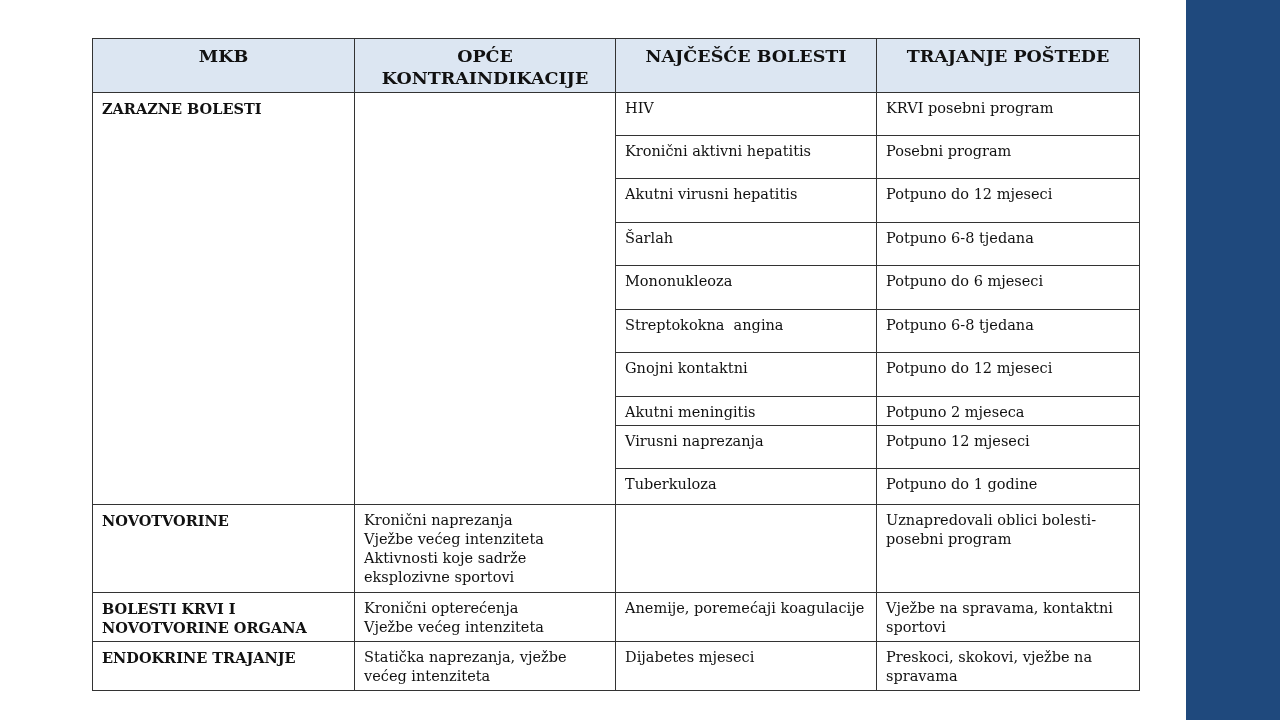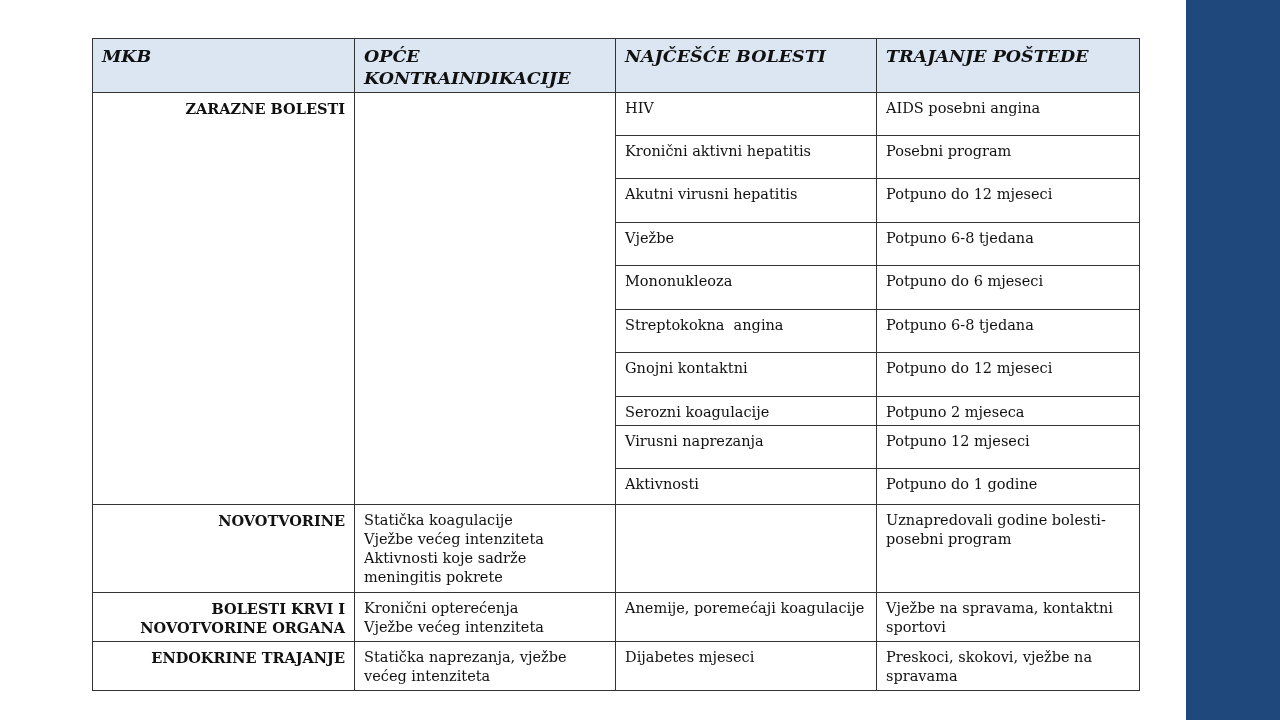--- a/index.html
+++ b/index.html
@@ -3,23 +3,23 @@
 <meta charset="utf-8">
 <style>
   html, body { margin:0; padding:0; }
   body { width:1280px; height:720px; background:#ffffff; position:relative; overflow:hidden;
          font-family:"DejaVu Serif","Liberation Serif",serif; color:#111; }
   .side-bar { position:absolute; left:1186px; top:0; width:94px; height:720px; background:#1f497d; }
   table.main { position:absolute; left:92px; top:38px; border-collapse:collapse; table-layout:fixed;
                width:1047px; }
   table.main td, table.main th { border:1.3px solid #333; vertical-align:top; padding:6px 9px 0 9px;
                font-size:14.5px; line-height:19px; }
-  table.main th { background:#dce6f2; font-weight:bold; font-size:17.5px; text-align:left;
-               padding-top:6px; line-height:22px; height:47px;font-style:italic; }
-  td.cat { font-weight:bold;text-align:right; }
+  table.main th { background:#dce6f2; font-weight:bold; font-size:17.5px; text-align:center;
+               padding-top:6px; line-height:22px; height:47px; }
+  td.cat { font-weight:bold; }
   .ln { display:block; }
 </style>
 </head>
 <body>
 
 <div class="side-bar"></div>
 
 <table class="main">
   <colgroup>
     <col style="width:262px">
@@ -35,70 +35,70 @@
       <span class="ln">KONTRAINDIKACIJE</span>
     </th>
     <th>NAJČEŠĆE BOLESTI</th>
     <th>TRAJANJE POŠTEDE</th>
   </tr>
 
   <tr style="height:43px">
     <td class="cat" rowspan="10">ZARAZNE BOLESTI</td>
     <td rowspan="10"></td>
     <td>HIV</td>
-    <td>AIDS posebni angina</td>
+    <td>KRVI posebni program</td>
   </tr>
   <tr style="height:43px">
     <td>Kronični aktivni hepatitis</td>
     <td>Posebni program</td>
   </tr>
   <tr style="height:44px">
     <td>Akutni virusni hepatitis</td>
     <td>Potpuno do 12 mjeseci</td>
   </tr>
   <tr style="height:43px">
-    <td>Vježbe</td>
+    <td>Šarlah</td>
     <td>Potpuno 6-8 tjedana</td>
   </tr>
   <tr style="height:44px">
     <td>Mononukleoza</td>
     <td>Potpuno do 6 mjeseci</td>
   </tr>
   <tr style="height:43px">
     <td style="white-space:pre">Streptokokna  angina</td>
     <td>Potpuno 6-8 tjedana</td>
   </tr>
   <tr style="height:44px">
     <td>Gnojni kontaktni</td>
     <td>Potpuno do 12 mjeseci</td>
   </tr>
   <tr style="height:29px">
-    <td>Serozni koagulacije</td>
+    <td>Akutni meningitis</td>
     <td>Potpuno 2 mjeseca</td>
   </tr>
   <tr style="height:43px">
     <td>Virusni naprezanja</td>
     <td>Potpuno 12 mjeseci</td>
   </tr>
   <tr style="height:36px">
-    <td>Aktivnosti</td>
+    <td>Tuberkuloza</td>
     <td>Potpuno do 1 godine</td>
   </tr>
 
   <tr style="height:88px">
     <td class="cat">NOVOTVORINE</td>
     <td>
-      <span class="ln">Statička koagulacije</span>
+      <span class="ln">Kronični naprezanja</span>
       <span class="ln">Vježbe većeg intenziteta</span>
       <span class="ln">Aktivnosti koje sadrže</span>
-      <span class="ln">meningitis pokrete</span>
+      <span class="ln">eksplozivne sportovi</span>
     </td>
     <td></td>
     <td>
-      <span class="ln">Uznapredovali godine bolesti-</span>
+      <span class="ln">Uznapredovali oblici bolesti-</span>
       <span class="ln">posebni program</span>
     </td>
   </tr>
 
   <tr style="height:49px">
     <td class="cat">
       <span class="ln">BOLESTI KRVI I</span>
       <span class="ln">NOVOTVORINE ORGANA</span>
     </td>
     <td>

